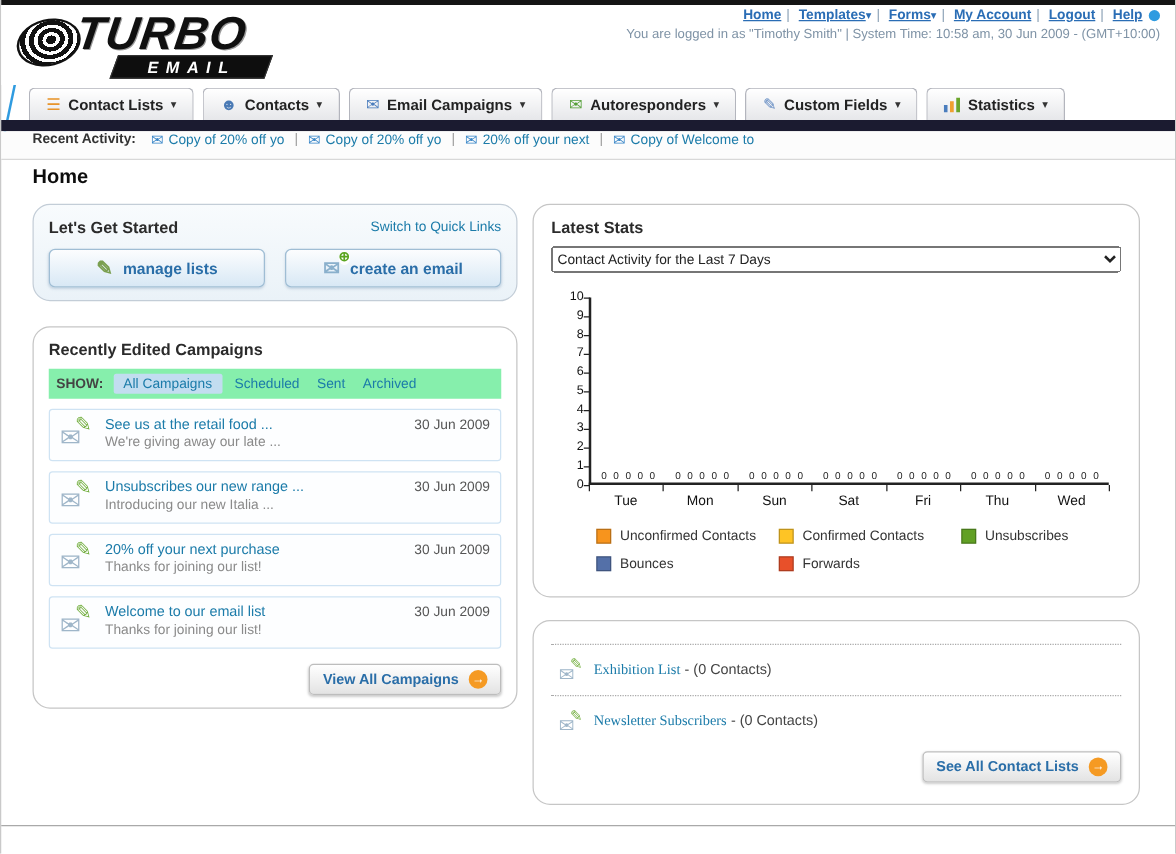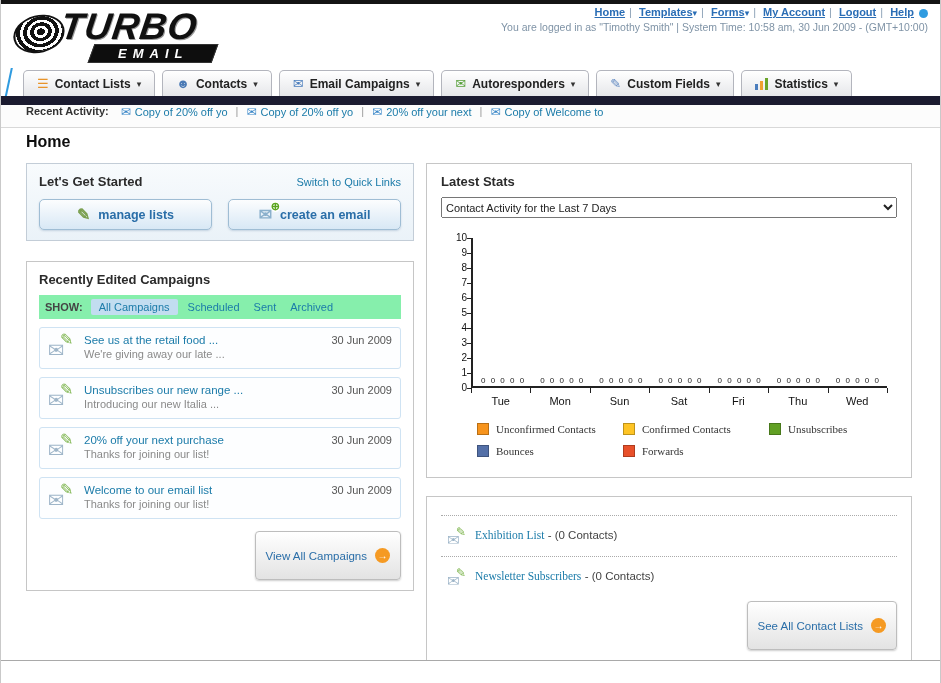--- a/index.html
+++ b/index.html
@@ -57,21 +57,21 @@
                   border-bottom:1px solid #d8d8d8; display:flex; align-items:flex-start; padding-left:25px;
                   font-size:11px; }
   .activity-label { font-weight:bold; color:#333; margin-right:12px; }
   .activity-item { display:inline-flex; align-items:center; gap:4px; color:#1b7ba9; cursor:pointer; }
   .activity-item .env-ic { color:#3a87c8; font-style:normal; font-size:12px; }
   .activity-sep { color:#999; margin:0 8px; }
 
   .page-title { position:absolute; left:25px; top:133px; font-size:16px; font-weight:bold; color:#0d0d0d; }
 
   
-  .panel { background:#fff; border:1px solid #c6c6c6; border-radius:0; padding:10px 12px; }
+  .panel { background:#fff; border:1px solid #c6c6c6; border-radius:14px; padding:10px 12px; }
   .panel-title { font-size:13px; font-weight:bold; color:#2b2b2b; }
 
   
   .left-col { position:absolute; left:25px; top:163px; width:388px; }
   .get-started { background:linear-gradient(#f8fbfd,#eaf2f8); border:1px solid #c3cdd7; }
   .gs-head { display:flex; justify-content:space-between; align-items:center; }
   .teal-link { color:#1b7ba9; font-size:11px; cursor:pointer; text-decoration:none; }
   .gs-buttons { display:flex; gap:16px; margin-top:10px; }
   .big-btn { flex:1; height:31px; display:inline-flex; align-items:center; justify-content:center; gap:8px;
              background:linear-gradient(#fcfdfe,#d8e8f5); border:1px solid #9fbdd4; border-radius:5px;
@@ -90,44 +90,44 @@
   .show-tab.selected { background:#c2ddf0; padding:2px 8px; margin-right:10px; border-radius:2px; }
   .camp-row { position:relative; margin-top:8px; border:1px solid #cfe3f3; border-radius:3px;
               background:#fdfeff; padding:6px 8px 6px 44px; min-height:42px; cursor:pointer; }
   .env-pencil { position:absolute; left:8px; top:6px; width:32px; height:26px; }
   .env-pencil .env { position:absolute; left:0; top:4px; font-style:normal; font-size:20px; color:#9fb6c9; }
   .env-pencil .pen { position:absolute; left:12px; top:-4px; font-style:normal; font-size:16px; color:#76b043; }
   .camp-title { color:#1b7ba9; font-size:11.5px; }
   .camp-sub { color:#8a8a8a; font-size:11px; margin-top:2px; }
   .camp-date { position:absolute; right:8px; top:6px; color:#555; font-size:11px; }
   .panel-btn-row { margin-top:12px; text-align:right; }
-  .small-btn { display:inline-flex; align-items:center; gap:8px; padding:16px 10px;
+  .small-btn { display:inline-flex; align-items:center; gap:8px; padding:4px 10px;
                background:linear-gradient(#ffffff,#e3e3e3); border:1px solid #bdbdbd; border-radius:4px;
-               color:#2a6ea8; font-weight:normal; font-size:11.5px; cursor:pointer;
+               color:#2a6ea8; font-weight:bold; font-size:11.5px; cursor:pointer;
                box-shadow:0 1px 2px rgba(0,0,0,.2); }
   .arrow-circle { display:inline-flex; align-items:center; justify-content:center; width:15px; height:15px;
                   border-radius:50%; background:#f59a23; color:#fff; font-size:10px; font-style:normal; }
 
   
   .right-col { position:absolute; left:425px; top:163px; width:486px; }
   .stats-panel { min-height:305px; padding:10px 14px; }
   .stats-select { width:100%; margin-top:8px; height:21px; font-size:11px; color:#222;
                   font-family:"Liberation Sans","DejaVu Sans",sans-serif; }
   .chart-wrap { margin-top:20px; position:relative; }
   .plot { position:relative; margin-left:30px; margin-right:10px; height:150px;
           border-left:2px solid #222; border-bottom:2px solid #222; }
   .ytick-label { position:absolute; left:-32px; width:26px; text-align:right; font-size:10px; color:#111; }
   .ytick-mark { position:absolute; left:-6px; width:5px; height:1px; background:#222; }
   .value-row { position:absolute; left:0; right:0; bottom:1px; display:flex; }
   .zero-group { flex:1; text-align:center; font-size:8px; color:#222; word-spacing:3px; }
   .xtick-row { position:relative; margin-left:30px; margin-right:10px; height:5px; }
   .xtick-mark { position:absolute; top:0; width:1px; height:5px; background:#222; }
   .x-labels { display:flex; margin-left:30px; margin-right:10px; margin-top:2px; }
   .day-label { flex:1; text-align:center; font-size:11px; color:#111; }
-  .legend { display:flex; flex-wrap:wrap; margin:16px 0 0 36px; width:440px;font-family:Liberation Serif, serif; }
+  .legend { display:flex; flex-wrap:wrap; margin:16px 0 0 36px; width:440px; }
   .legend-item { width:146px; display:flex; align-items:center; margin-bottom:10px; font-size:11px; color:#333; }
   .legend-swatch { width:12px; height:12px; margin-right:7px; border:1px solid rgba(0,0,0,.25); flex:0 0 auto; }
 
   .lists-panel { margin-top:18px; min-height:148px; padding:10px 14px; }
   .dotted { border:none; border-top:1px dotted #aaa; margin:8px 0; }
   .list-item { position:relative; padding:4px 0 4px 34px; min-height:24px; cursor:pointer; }
   .list-item .env-pencil { left:2px; top:0; transform:scale(.75); }
   .list-name { color:#1b7ba9; font-size:11.5px;font-family:Liberation Serif, serif; }
   .list-detail { color:#444; font-size:11.5px; }
 

